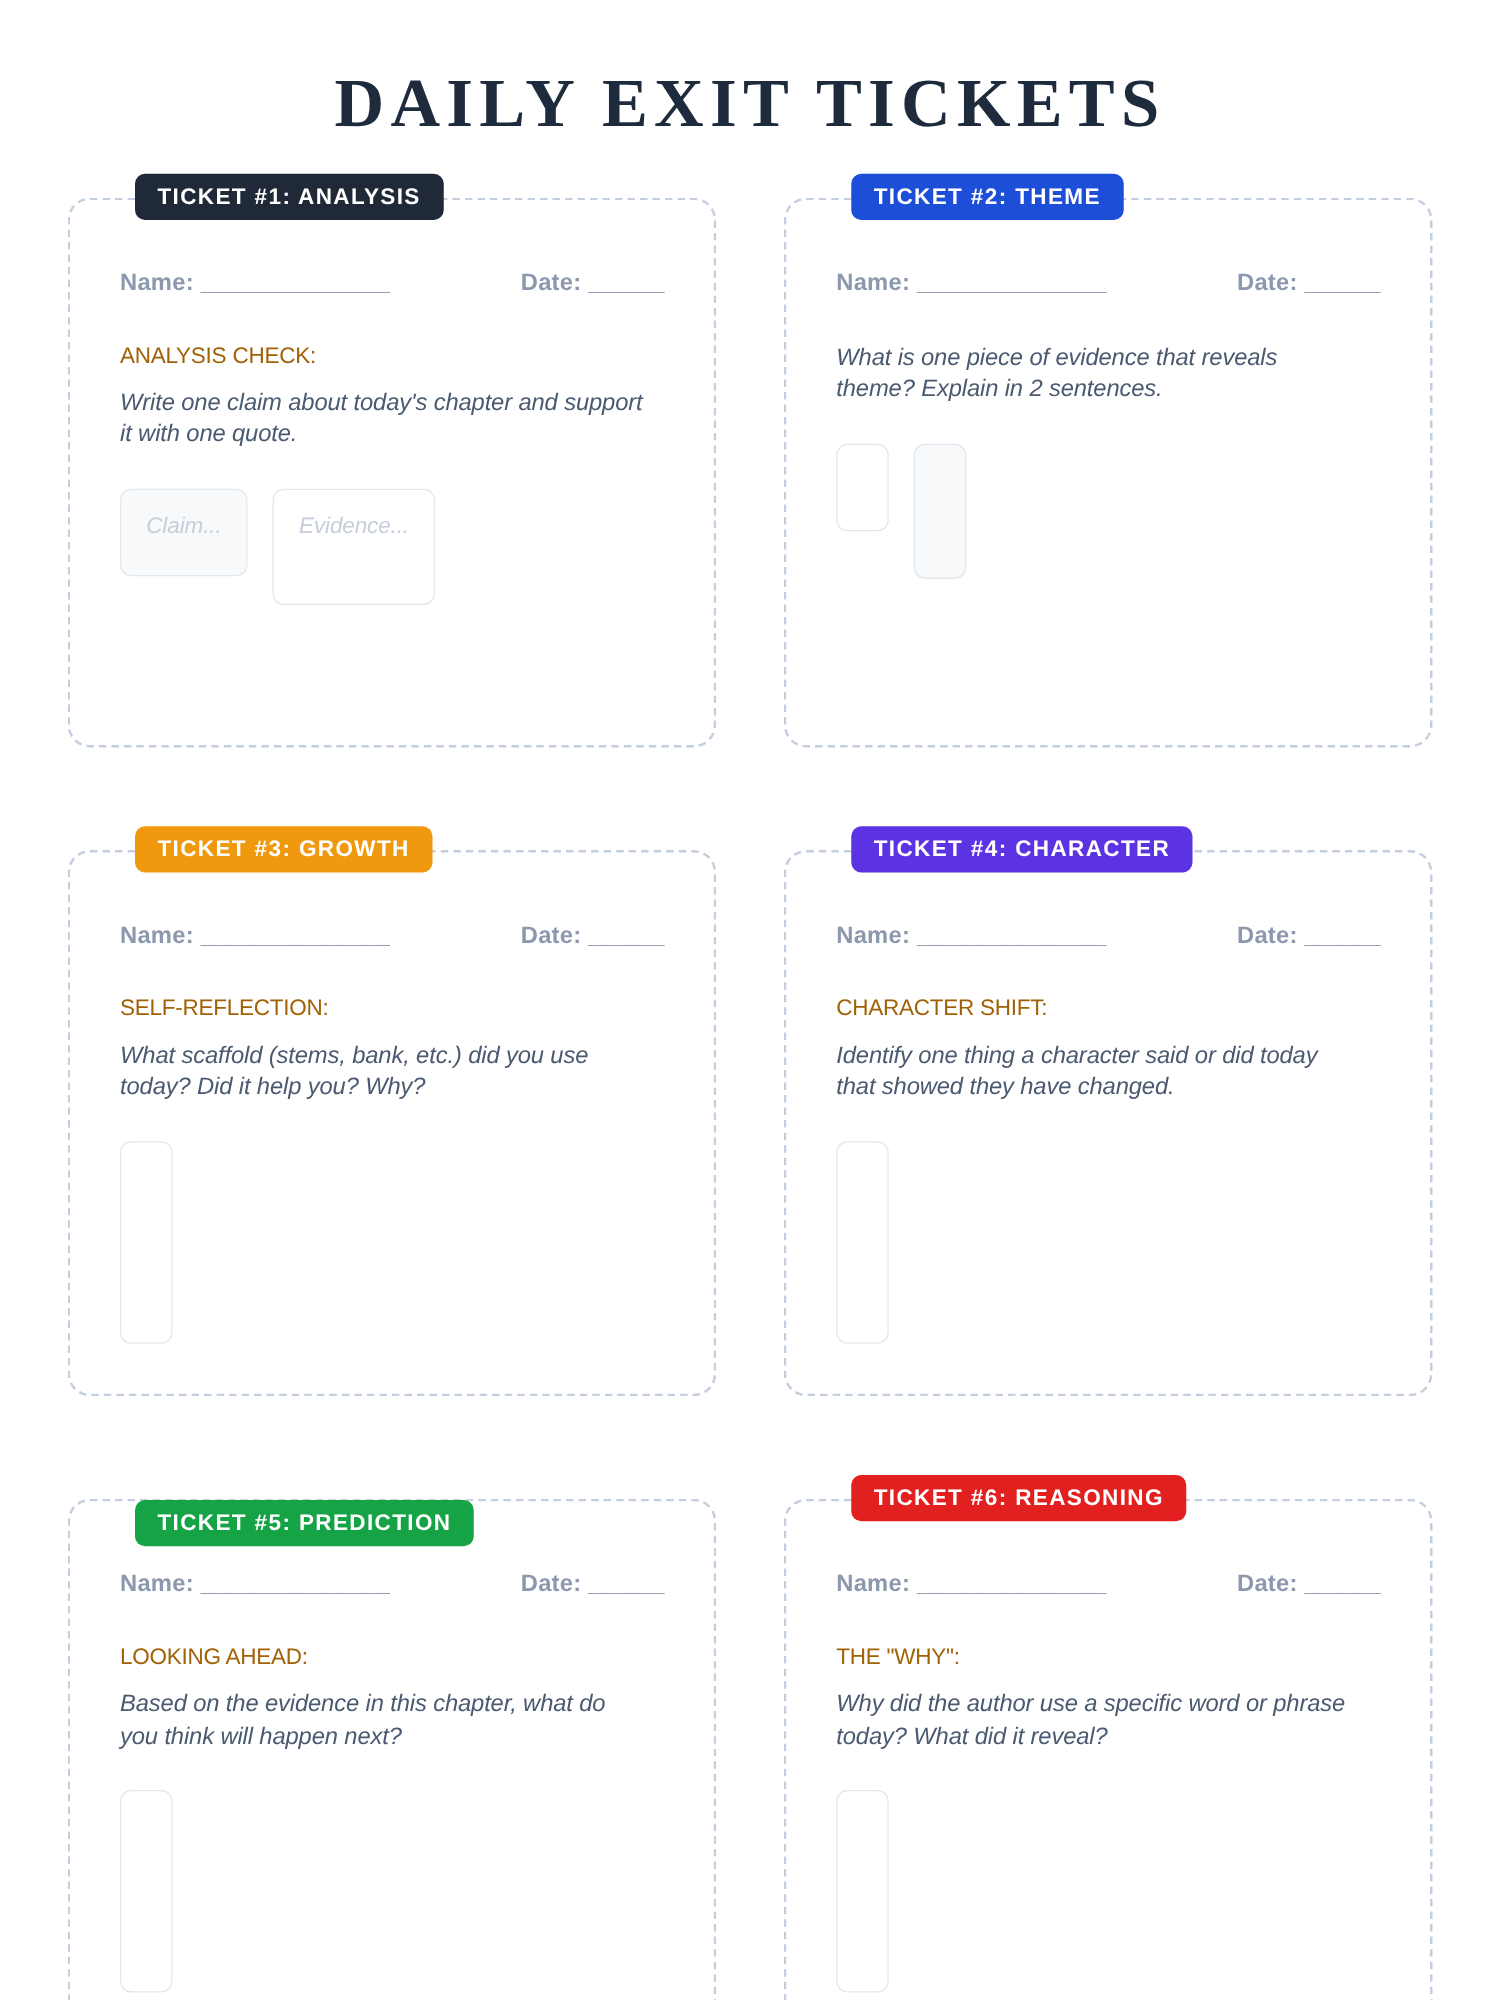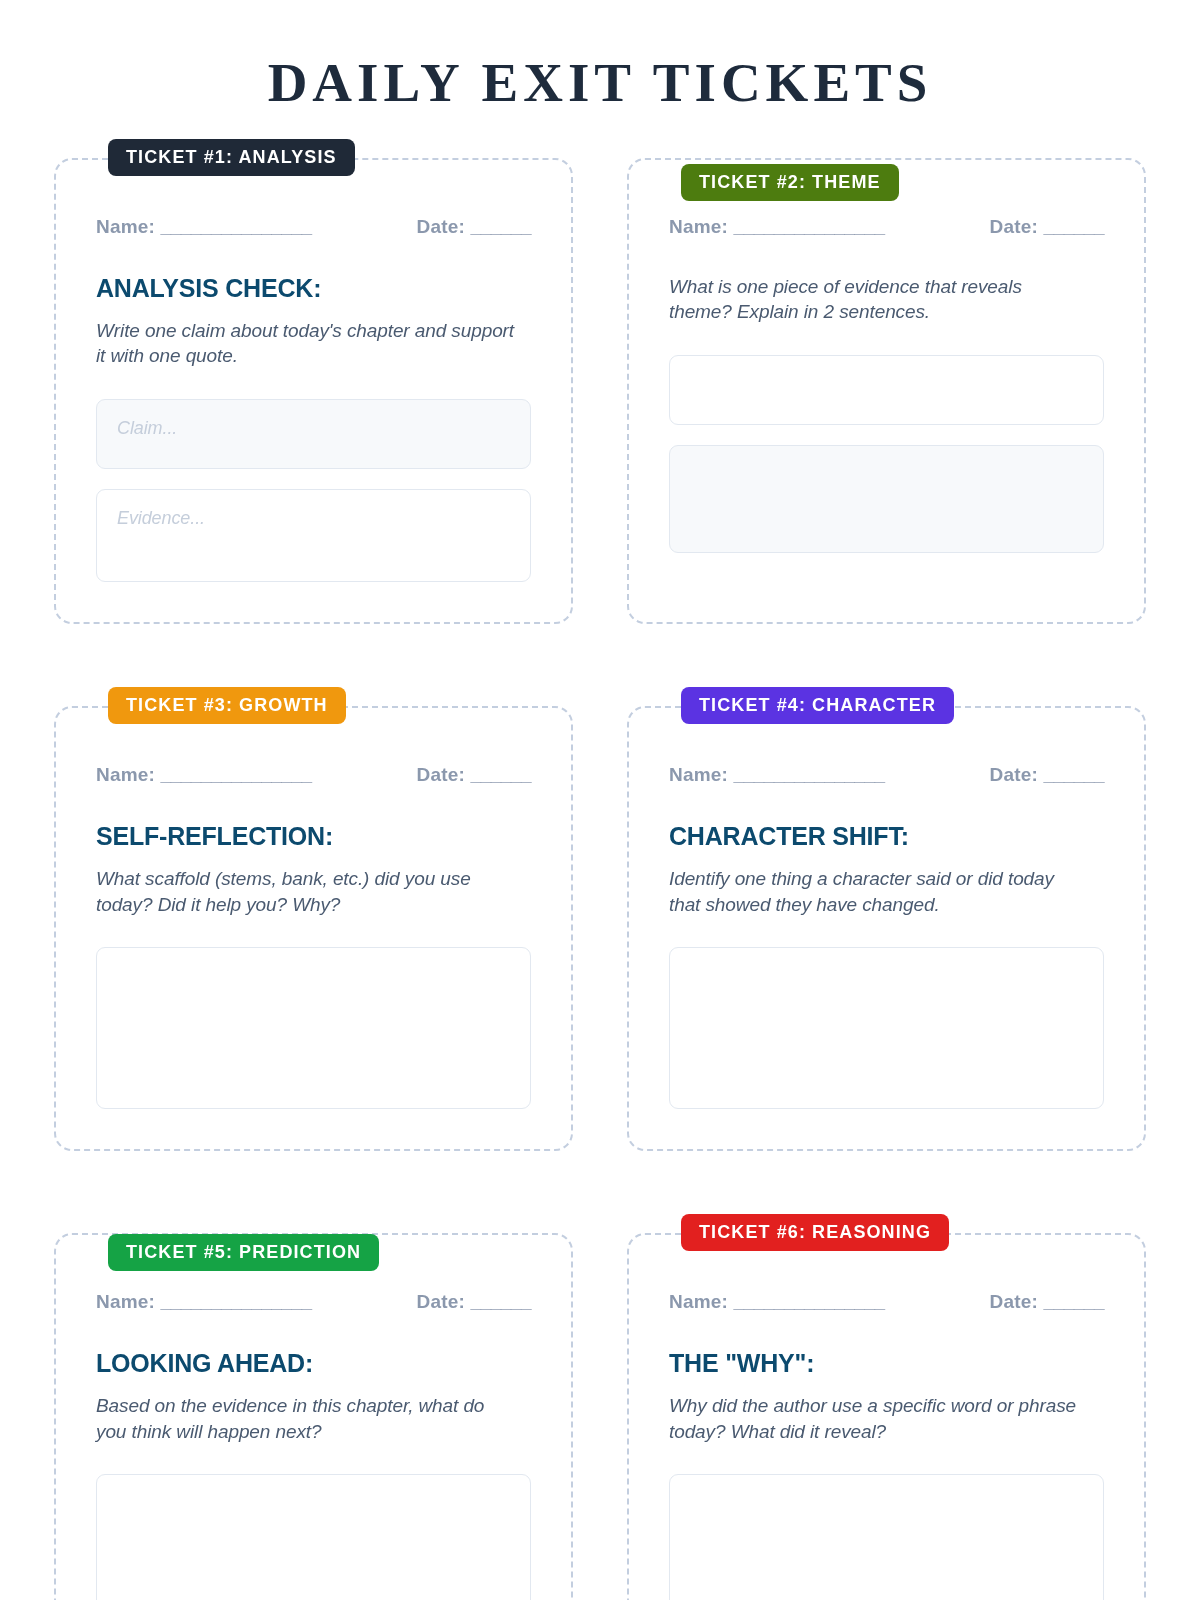--- a/index.html
+++ b/index.html
@@ -94,40 +94,40 @@
     letter-spacing: 0.2px;
     white-space: nowrap;
   }
 
   .meta-field .meta-rule {
     font-weight: bold;
     letter-spacing: -0.5px;
   }
 
   .section-heading {
-    font-size: 25px;
-    font-weight: bold;
-    color: #0c4a6e;
+    font-size: 18px;
+    font-weight: normal;
+    color: #a16207;
     letter-spacing: -0.2px;
     margin-bottom: 15px;
   }
 
   .section-prompt {
     font-size: 19px;
     font-style: italic;
     color: #4a5a70;
     line-height: 1.35;
     letter-spacing: -0.1px;
     max-width: 420px;
   }
 
   .answer-stack {
     margin-top: 30px;
     display: flex;
-    flex-direction: column;
+    flex-direction: row;
     gap: 20px;
   }
 
   .answer-box {
     border: 1px solid #e2e8f0;
     border-radius: 9px;
     background: #ffffff;
     padding: 18px 20px;
     position: relative;
   }
@@ -177,21 +177,21 @@
         <div class="answer-box shaded h-sm">
           <span class="answer-placeholder">Claim...</span>
         </div>
         <div class="answer-box h-md">
           <span class="answer-placeholder">Evidence...</span>
         </div>
       </div>
     </div>
 
     <div class="ticket">
-      <div class="ticket-badge" style="background: #4d7c0f; margin-top: 25px;">TICKET #2: THEME</div>
+      <div class="ticket-badge" style="background: #1d4ed8;">TICKET #2: THEME</div>
       <div class="meta-row">
         <div class="meta-field"><span>Name:</span> <span class="meta-rule">_______________</span></div>
         <div class="meta-field"><span>Date:</span> <span class="meta-rule">______</span></div>
       </div>
       <div class="section-prompt">What is one piece of evidence that reveals theme? Explain in 2 sentences.</div>
       <div class="answer-stack">
         <div class="answer-box h-sm">
           <span class="answer-placeholder"></span>
         </div>
         <div class="answer-box shaded h-lg">

